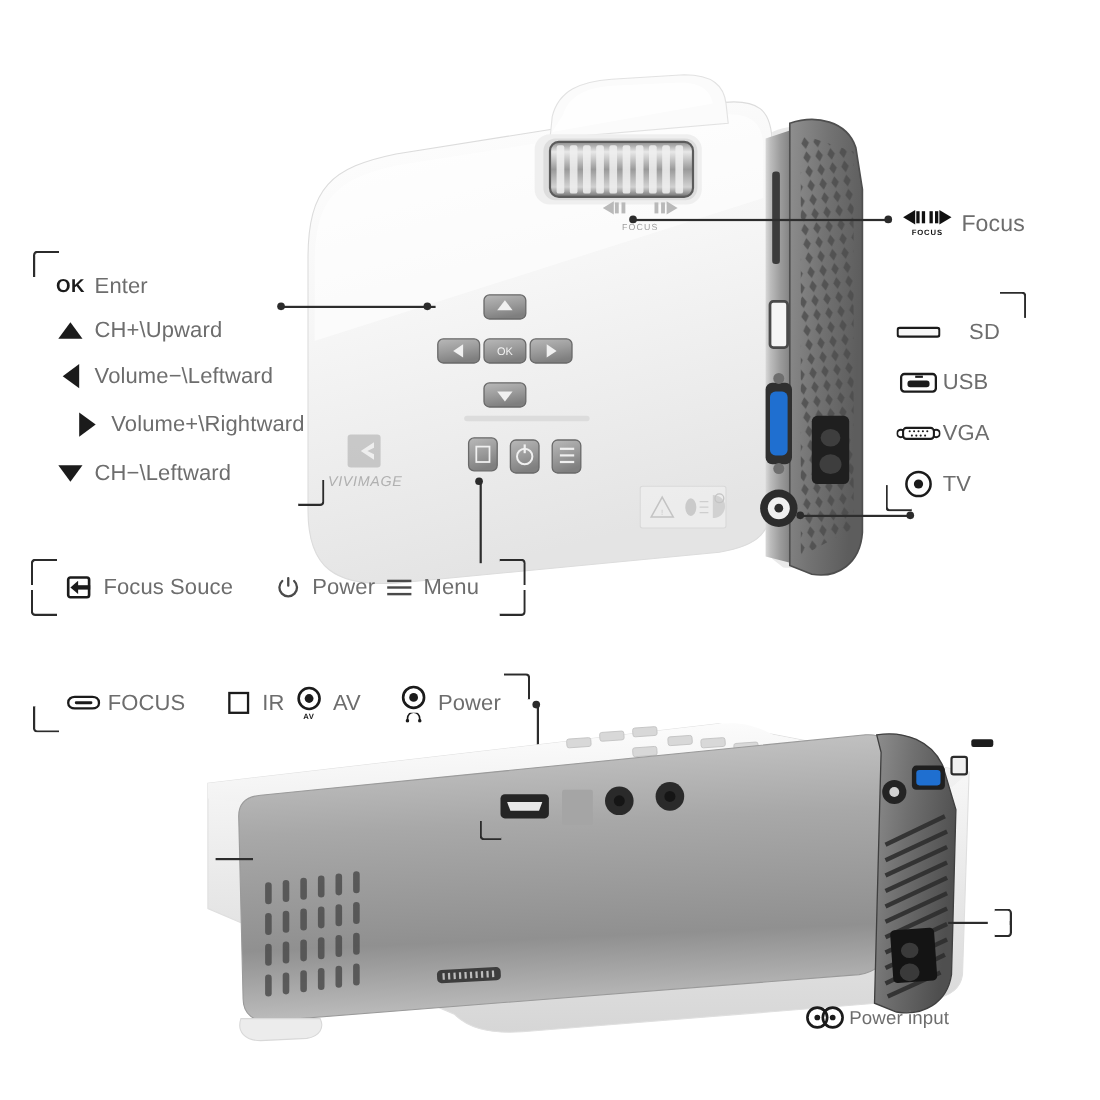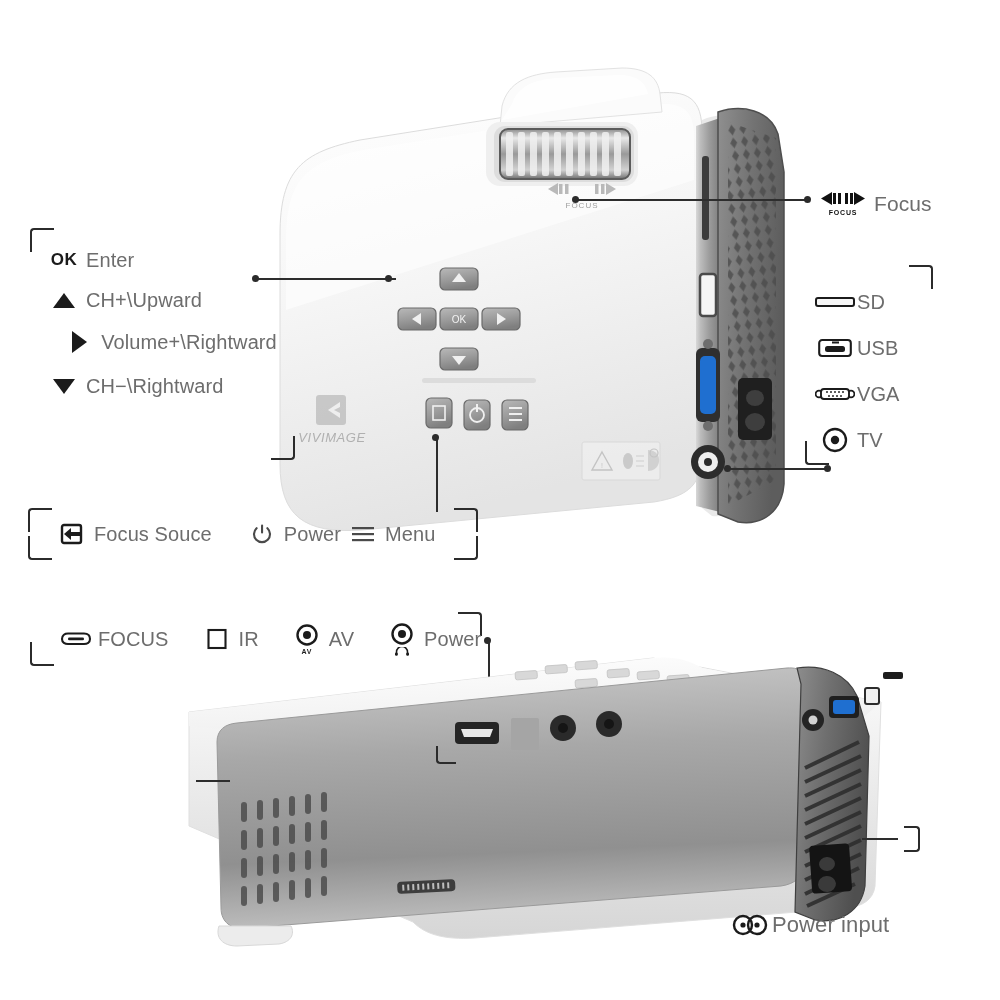--- a/index.html
+++ b/index.html
@@ -226,31 +226,37 @@
           <span class="ok-tag">OK</span>
         </span>
         <span class="lbl">Enter</span>
       </div>
       <div class="row" style="height:40px;">
         <span class="icoslot">
             <span class="tri-up"></span>
           </span>
         <span class="lbl">CH+\Upward</span>
       </div>
+      <div class="row" style="height:44px;">
+        <span class="icoslot">
+            <span class="tri-left"></span>
+          </span>
+        <span class="lbl">Volume−\Leftward</span>
+      </div>
       <div class="row" style="height:44px;justify-content:center;">
         <span class="icoslot">
             <span class="tri-right"></span>
           </span>
         <span class="lbl">Volume+\Rightward</span>
       </div>
       <div class="row" style="height:44px;">
         <span class="icoslot">
             <span class="tri-down"></span>
           </span>
-        <span class="lbl">CH−\Rightward</span>
+        <span class="lbl">CH−\Leftward</span>
       </div>
     </div>
   </div>
 
   <div class="leader" style="left:256px;top:278px;width:140px;"></div>
   <div class="dot" style="left:252px;top:275px;"></div>
   <div class="dot" style="left:385px;top:275px;"></div>
 
   <div class="abs" style="left:28px;top:508px;width:450px;height:52px;">
     <div class="br tl" style="left:0;top:0;"></div>
@@ -309,21 +315,21 @@
 
   <div class="leader" style="left:576px;top:199px;width:232px;"></div>
   <div class="dot" style="left:572px;top:196px;"></div>
   <div class="dot" style="left:804px;top:196px;"></div>
 
   <div class="abs" style="left:805px;top:265px;width:128px;height:200px;">
     <div class="br tr" style="right:0;top:0;"></div>
     <div class="br bl" style="left:0;bottom:0;"></div>
 
     <div class="abs" style="left:8px;top:14px;width:120px;">
-      <div class="row" style="height:46px;">
+      <div class="row" style="height:46px;gap:24px;">
         <span class="icoslot">
           <svg width="40" height="12" viewBox="0 0 40 12">
             <rect x="1" y="2" width="38" height="8" rx="2" fill="#f7f7f7" stroke="#1b1b1b" stroke-width="2"></rect>
           </svg>
         </span>
         <span class="lbl">SD</span>
       </div>
       <div class="row" style="height:46px;">
         <span class="icoslot">
           <svg width="34" height="20" viewBox="0 0 34 20">
@@ -382,21 +388,21 @@
           <rect x="9" y="6.6" width="16" height="2.6" rx="1.3" fill="#1b1b1b"></rect>
         </svg>
       </span>
       <span class="lbl" style="margin-right:26px;">FOCUS</span>
 
       <span class="icoslot">
         <svg width="22" height="24" viewBox="0 0 22 24">
           <rect x="2.5" y="3" width="17" height="18" fill="#fff" stroke="#1b1b1b" stroke-width="2.1"></rect>
         </svg>
       </span>
-      <span class="lbl" style="margin-right:26px;">IR</span>
+      <span class="lbl" style="">IR</span>
 
       <span class="icoslot">
         <span style="display:inline-block;text-align:center;">
           <svg width="24" height="24" viewBox="0 0 24 24">
             <circle cx="12" cy="12" r="9.5" fill="none" stroke="#1b1b1b" stroke-width="2.4"></circle>
             <circle cx="12" cy="12" r="4" fill="#1b1b1b"></circle>
           </svg>
           <span style="display:block;font-size:7px;font-weight:bold;color:#1b1b1b;margin-top:-3px;letter-spacing:.5px;">AV</span>
         </span>
       </span>
@@ -581,16 +587,16 @@
 
   <div class="abs row" style="left:728px;top:910px;height:30px;">
     <span class="icoslot" style="width:44px;">
       <svg width="40" height="22" viewBox="0 0 40 22">
         <circle cx="13" cy="11" r="9" fill="none" stroke="#1b1b1b" stroke-width="2.4"></circle>
         <circle cx="27" cy="11" r="9" fill="none" stroke="#1b1b1b" stroke-width="2.4"></circle>
         <circle cx="13" cy="11" r="2.6" fill="#1b1b1b"></circle>
         <circle cx="27" cy="11" r="2.6" fill="#1b1b1b"></circle>
       </svg>
     </span>
-    <span class="lbl" style="font-size:22px;">Power input</span>
+    <span class="lbl" style="font-size:17px;">Power input</span>
   </div>
 
 </div>
 
 </body></html>

